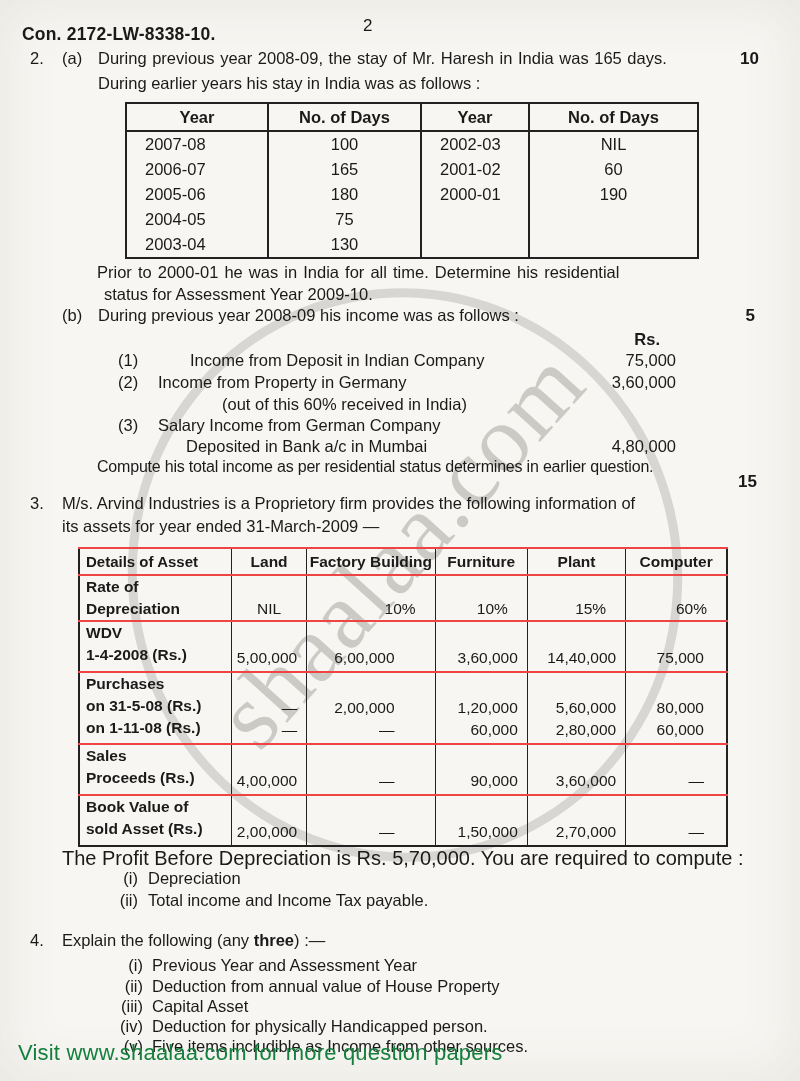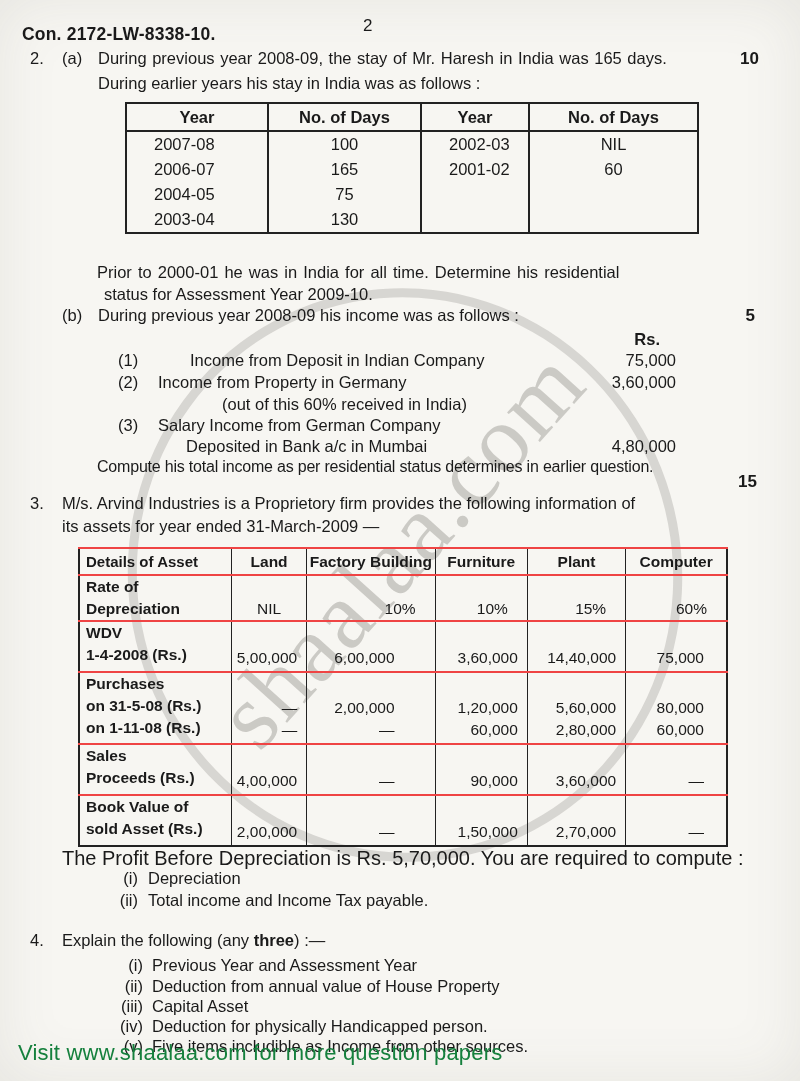--- a/index.html
+++ b/index.html
@@ -44,21 +44,21 @@
   
   table{border-collapse:collapse;}
   .stay-table{
     position:absolute;left:125px;top:102px;width:572px;
     font-size:16.5px;table-layout:fixed;
   }
   .stay-table th,.stay-table td{border:2px solid #222;padding:0;}
   .stay-table thead th{height:26px;font-size:16.5px;border-bottom:2.5px solid #222;}
   .stay-table td{height:25px;border-top:none;border-bottom:none;}
   .stay-table tr:last-child td{border-bottom:2px solid #222;}
-  .stay-table .yr{text-align:left;padding-left:27px;}
+  .stay-table .yr{text-align:left;padding-left:18px;}
   .stay-table .dy{text-align:center;}
 
   
   .asset-table{
     position:absolute;left:78px;top:547px;width:650px;
     font-size:15.5px;table-layout:fixed;
   }
   .asset-table th,.asset-table td{border:1.5px solid #222;padding:0;vertical-align:bottom;}
   .asset-table tr{border-top:2px solid #ef4444;}
   .asset-table{border:2.5px solid #222;}
@@ -118,20 +118,26 @@
         <td class="yr">2002-03</td>
         <td class="dy">NIL</td>
       </tr>
       <tr>
         <td class="yr">2006-07</td>
         <td class="dy">165</td>
         <td class="yr">2001-02</td>
         <td class="dy">60</td>
       </tr>
       <tr>
+        <td class="yr">2005-06</td>
+        <td class="dy">180</td>
+        <td class="yr">2000-01</td>
+        <td class="dy">190</td>
+      </tr>
+      <tr>
         <td class="yr">2004-05</td>
         <td class="dy">75</td>
         <td class="yr"></td>
         <td class="dy"></td>
       </tr>
       <tr>
         <td class="yr">2003-04</td>
         <td class="dy">130</td>
         <td class="yr"></td>
         <td class="dy"></td>

